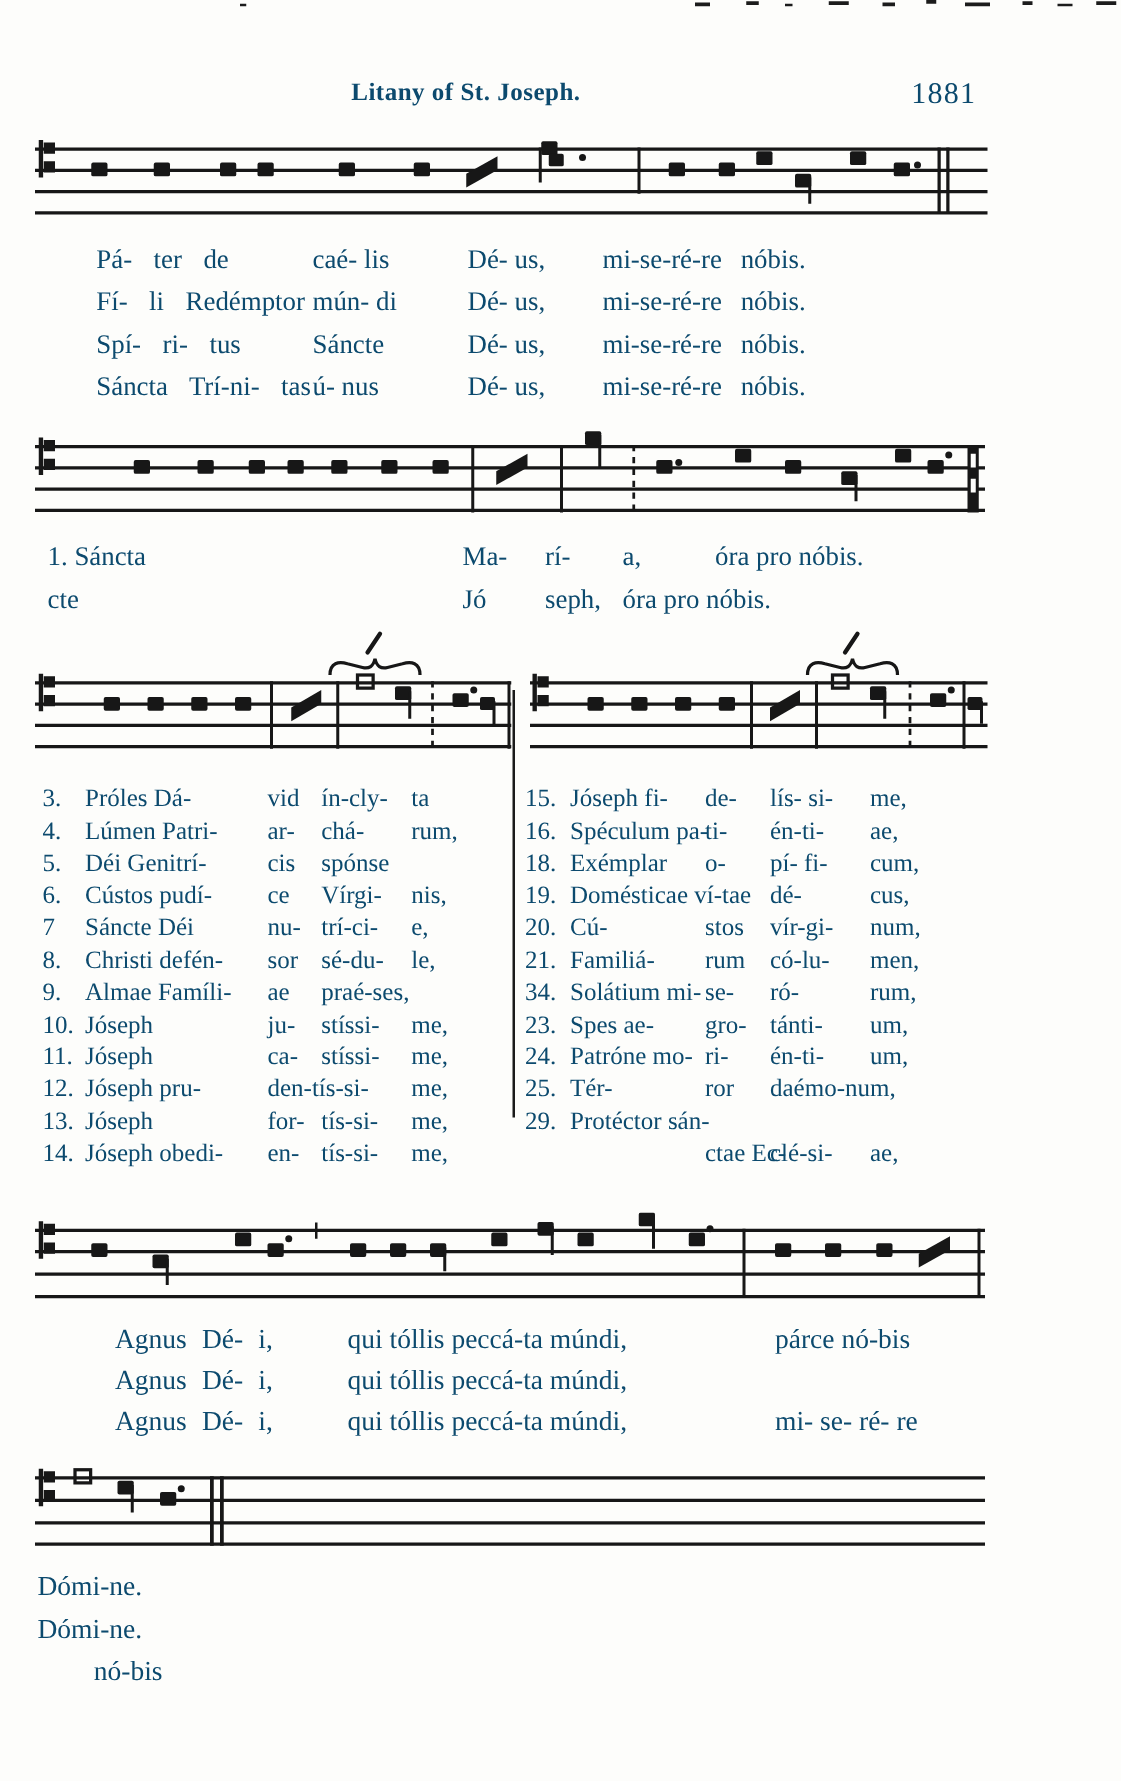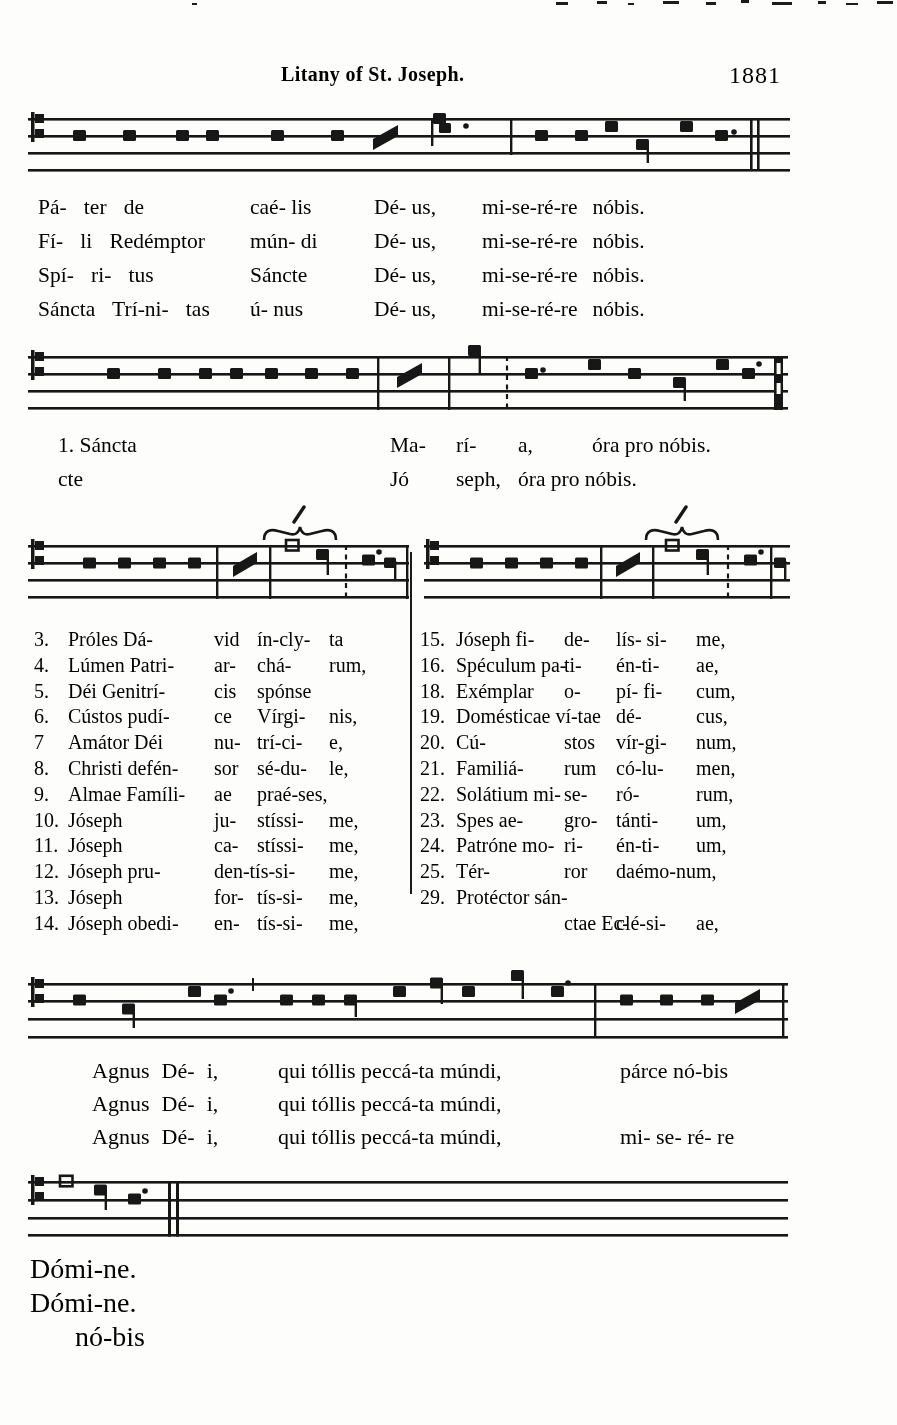--- a/index.html
+++ b/index.html
@@ -1,45 +1,45 @@
 <!DOCTYPE html>
 <html><head>
 <meta charset="utf-8">
 <style>
   html,body{margin:0;padding:0;background:#e9e9e7;}
   .page{position:relative;width:897px;height:1425px;background:#fdfdfb;
-        color:#000000;font-family:"Liberation Serif","DejaVu Serif",serif;
+        color:#0c4a6e;font-family:"Liberation Serif","DejaVu Serif",serif;
         overflow:hidden;margin:0 auto;}
   .abs{position:absolute;}
   .title{font-weight:bold;font-size:20px;letter-spacing:.4px;}
   .pageno{font-size:24px;letter-spacing:1px;}
   .speck{position:absolute;background:#1c1c1c;}
 
   
   .row{display:grid;white-space:nowrap;}
   .deus-block{left:38px;top:190px;width:715px;font-size:21.5px;}
   .deus-block .row{grid-template-columns:212px 124px 108px auto;height:34px;line-height:34px;}
-  .deus-block .c1{word-spacing:.55em;}
+  .deus-block .c1{word-spacing:.55em;margin-left:39px;}
   .deus-block .c4{word-spacing:.45em;}
 
   .sancta-block{left:38px;top:428px;width:745px;font-size:21.5px;}
-  .sancta-block .row{grid-template-columns:332px 66px 62px 74px auto;height:34px;line-height:34px;margin-left:20px;}
+  .sancta-block .row{grid-template-columns:332px 66px 62px 74px auto;height:34px;line-height:34px;}
 
   .litany{font-size:20px;}
   .litany .row{height:25.8px;line-height:25.8px;}
   .litany-left{left:34px;top:627px;width:380px;}
   .litany-left .row{grid-template-columns:34px 146px 43px 72px auto;}
   .litany-right{left:420px;top:627px;width:430px;}
   .litany-right .row{grid-template-columns:36px 108px 52px 80px auto;}
 
   .agnus-block{left:64px;top:1054px;width:740px;font-size:22px;margin-left:28px;}
   .agnus-block .row{grid-template-columns:186px 342px auto;height:33px;line-height:33px;}
   .agnus-block .c1{word-spacing:.3em;}
 
-  .finale{left:30px;top:1252px;font-size:28px;}
+  .finale{left:30px;top:1252px;font-size:22px;}
   .finale .fline{height:34px;line-height:34px;}
   .finale .indent{padding-left:45px;}
 
   .divider{left:410px;top:552px;width:2.2px;height:342px;background:#1a1a1a;}
   svg{display:block;}
 </style>
 </head>
 <body>
 
 <div class="page">
@@ -280,21 +280,21 @@
       <div class="row">
         <span>6.</span>
         <span>Cústos pudí-</span>
         <span>ce</span>
         <span>Vírgi-</span>
         <span>nis,</span>
       </div>
 
       <div class="row">
         <span>7</span>
-        <span>Amátor Déi</span>
+        <span>Sáncte Déi</span>
         <span>nu-</span>
         <span>trí-ci-</span>
         <span>e,</span>
       </div>
 
       <div class="row">
         <span>8.</span>
         <span>Christi defén-</span>
         <span>sor</span>
         <span>sé-du-</span>
@@ -395,21 +395,21 @@
 
       <div class="row">
         <span>21.</span>
         <span>Familiá-</span>
         <span>rum</span>
         <span>có-lu-</span>
         <span>men,</span>
       </div>
 
       <div class="row">
-        <span>22.</span>
+        <span>34.</span>
         <span>Solátium mi-</span>
         <span>se-</span>
         <span>ró-</span>
         <span>rum,</span>
       </div>
 
       <div class="row">
         <span>23.</span>
         <span>Spes ae-</span>
         <span>gro-</span>

